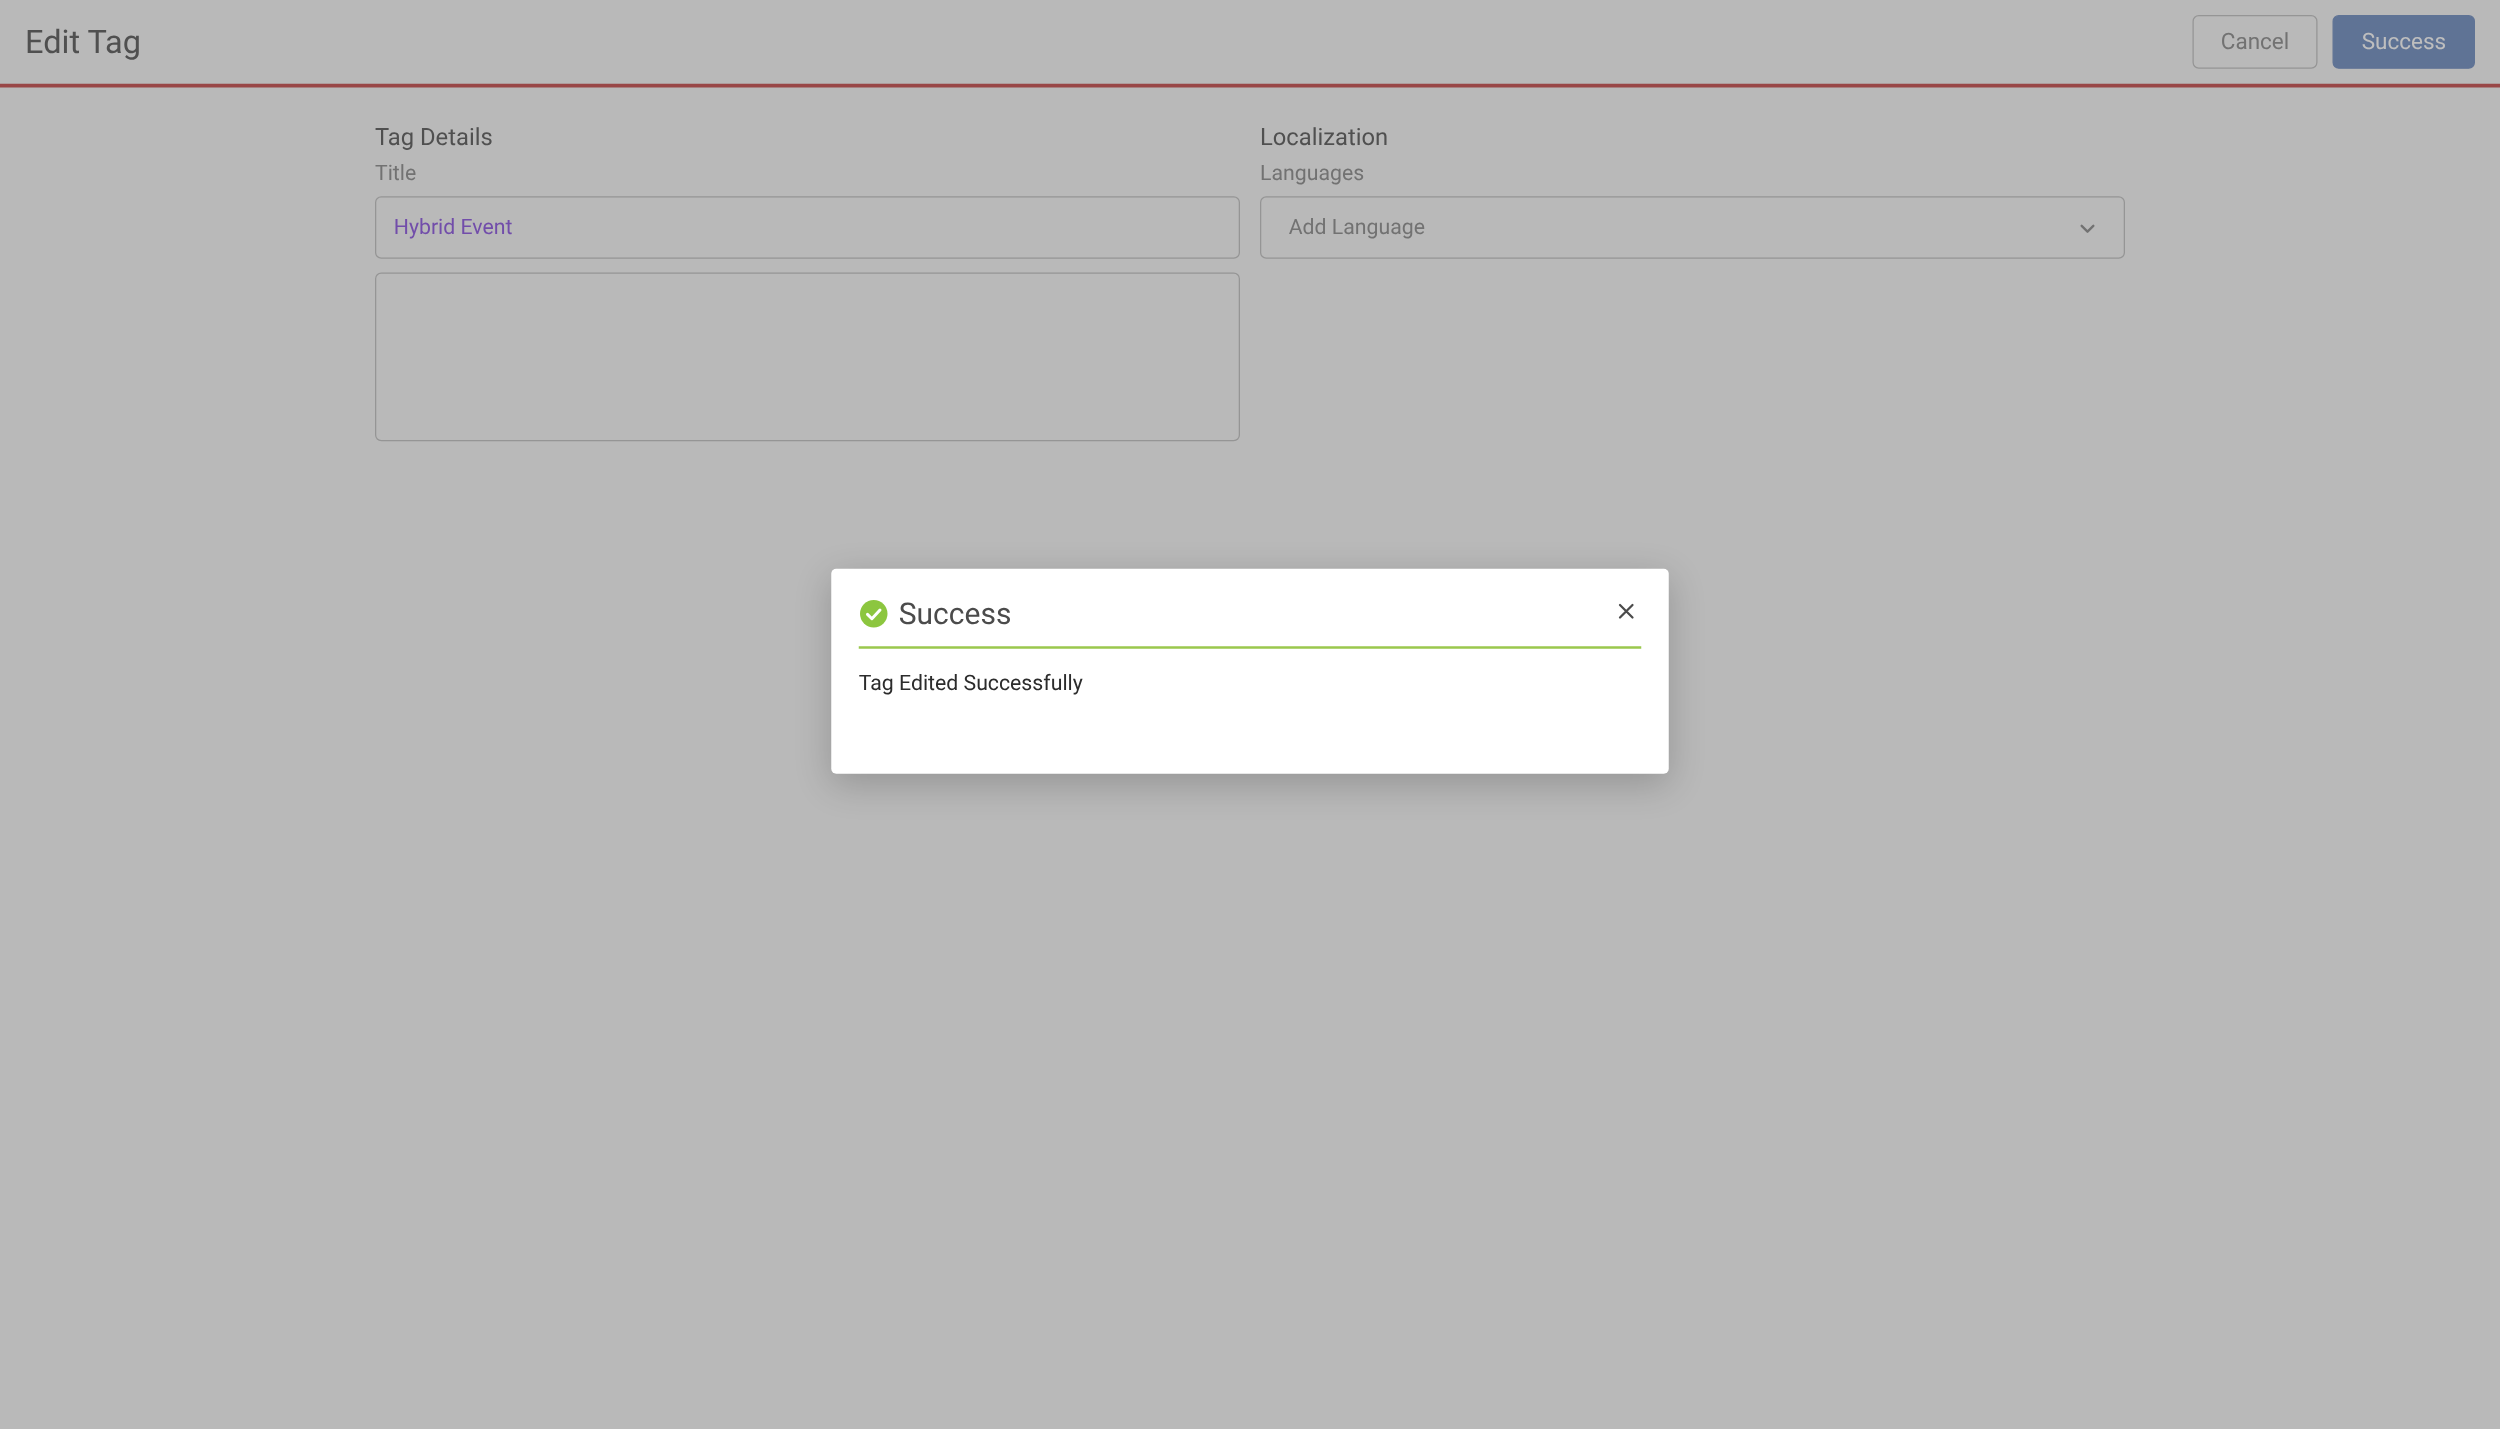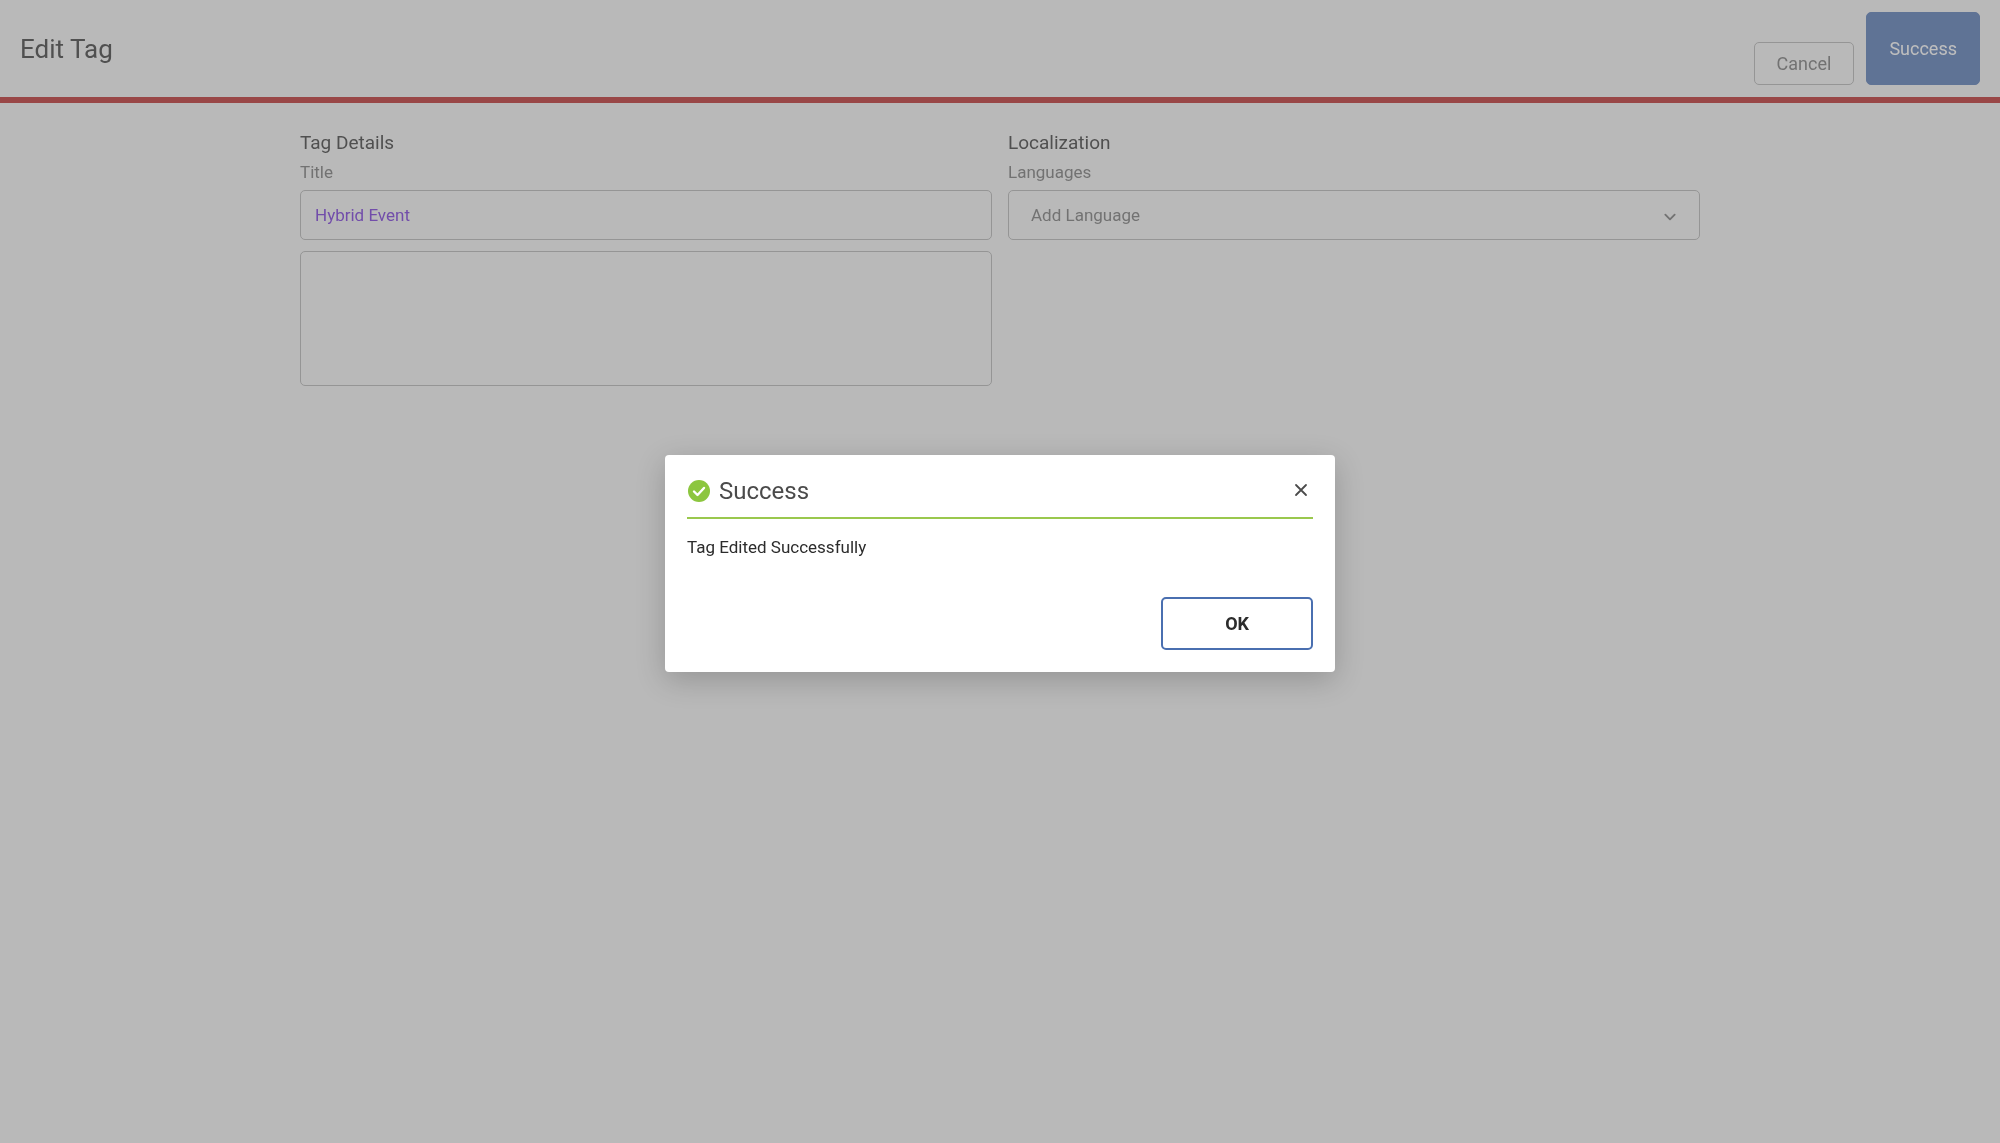--- a/index.html
+++ b/index.html
@@ -15,21 +15,21 @@
       height: 1143px;
       overflow: hidden;
       position: relative;
     }
     
     .header {
       display: flex;
       align-items: center;
       justify-content: space-between;
       padding: 12px 20px;
-      border-bottom: 6px solid #b91c1c;
+      border-bottom: 3px solid #b91c1c;
       background: #f5f5f5;
     }
     
     .header-title {
       font-size: 26px;
       font-weight: 400;
       color: #2c2c2c;
     }
     
     .header-actions {
@@ -42,21 +42,20 @@
       font-size: 18px;
       border-radius: 5px;
       cursor: pointer;
       font-family: inherit;
     }
     
     .btn-cancel {
       background: #f5f5f5;
       color: #6e6e6e;
       border: 1px solid #b0b0b0;
-      margin-top: 30px;
     }
     
     .btn-submit {
       background: #4a6fb0;
       color: #ffffff;
       border: 1px solid #4a6fb0;
     }
     
     .content {
       display: flex;
@@ -253,17 +252,14 @@
         </span>
         <span class="dialog-title">Success</span>
       </div>
       <span class="close-icon">
         <svg viewBox="0 0 16 16" width="16" height="16">
             <path d="M3 3 L13 13 M13 3 L3 13" stroke="#4b4b4b" stroke-width="1.8" stroke-linecap="round"></path>
           </svg>
       </span>
     </div>
     <div class="dialog-body">Tag Edited Successfully</div>
-    <div class="dialog-footer">
-      <button class="btn-ok">OK</button>
-    </div>
   </div>
 </div>
 
 </body></html>

